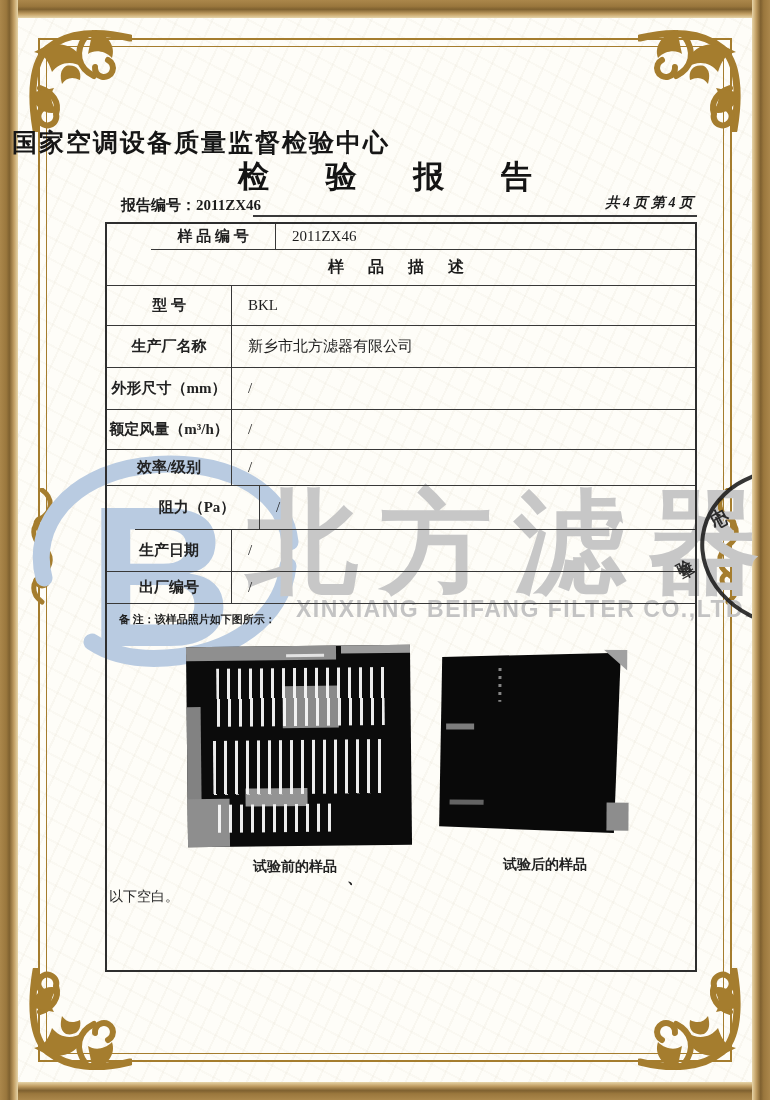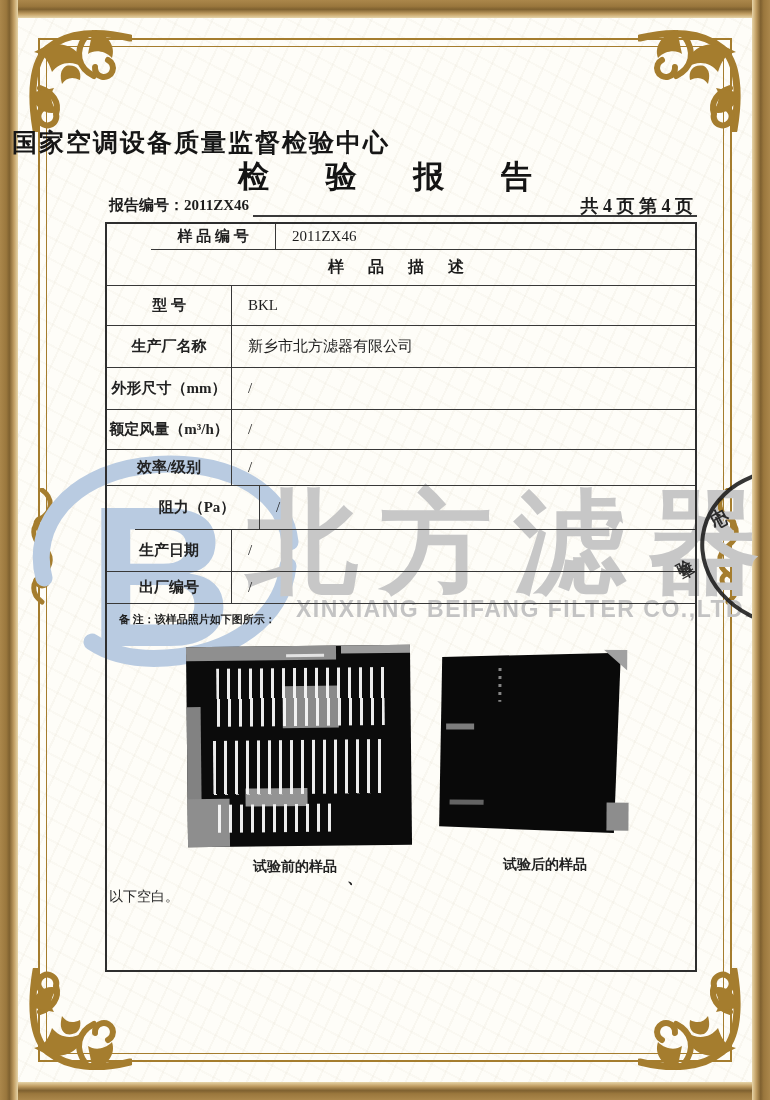--- a/index.html
+++ b/index.html
@@ -51,22 +51,22 @@
   
   .content{position:absolute;left:0;top:0;width:770px;height:1100px;z-index:6;}
   .org-title{position:absolute;left:12px;top:126px;width:770px;text-align:left;
     font-family:"Liberation Sans","DejaVu Sans",sans-serif;font-weight:bold;
     font-size:25px;letter-spacing:2px;color:#161616;}
   .report-title{position:absolute;left:0;top:156px;width:770px;text-align:center;
     font-family:"Liberation Sans","DejaVu Sans",sans-serif;font-weight:bold;
     font-size:31px;letter-spacing:24px;text-indent:24px;color:#141414;}
 
   .hdr{position:absolute;left:105px;top:196px;width:592px;height:22px;}
-  .hdr .no{position:absolute;left:4px;top:0;font-size:15px;font-weight:bold;color:#1c1c1c;}
-  .hdr .pages{position:absolute;right:4px;top:-2px;font-size:18px;font-weight:bold;color:#1c1c1c;}
+  .hdr .no{position:absolute;left:16px;top:0;font-size:15px;font-weight:bold;color:#1c1c1c;}
+  .hdr .pages{position:absolute;right:4px;top:-2px;font-size:14px;font-weight:bold;color:#1c1c1c;font-style:italic;}
   .hdr .rule{position:absolute;left:148px;right:0;top:19px;border-top:2px solid #3a3a3a;}
 
   
   .tbl{position:absolute;left:105px;top:222px;width:592px;height:750px;
     border:2px solid #2e2e2e;box-sizing:border-box;background:transparent;}
   .trow{display:flex;box-sizing:border-box;border-bottom:1.5px solid #383838;}
   .trow:last-child{border-bottom:none;}
   .tcell-l{width:125px;box-sizing:border-box;border-right:1.5px solid #383838;
     display:flex;align-items:center;justify-content:center;text-align:center;
     font-size:15px;font-weight:bold;color:#222;padding:0 2px;}

